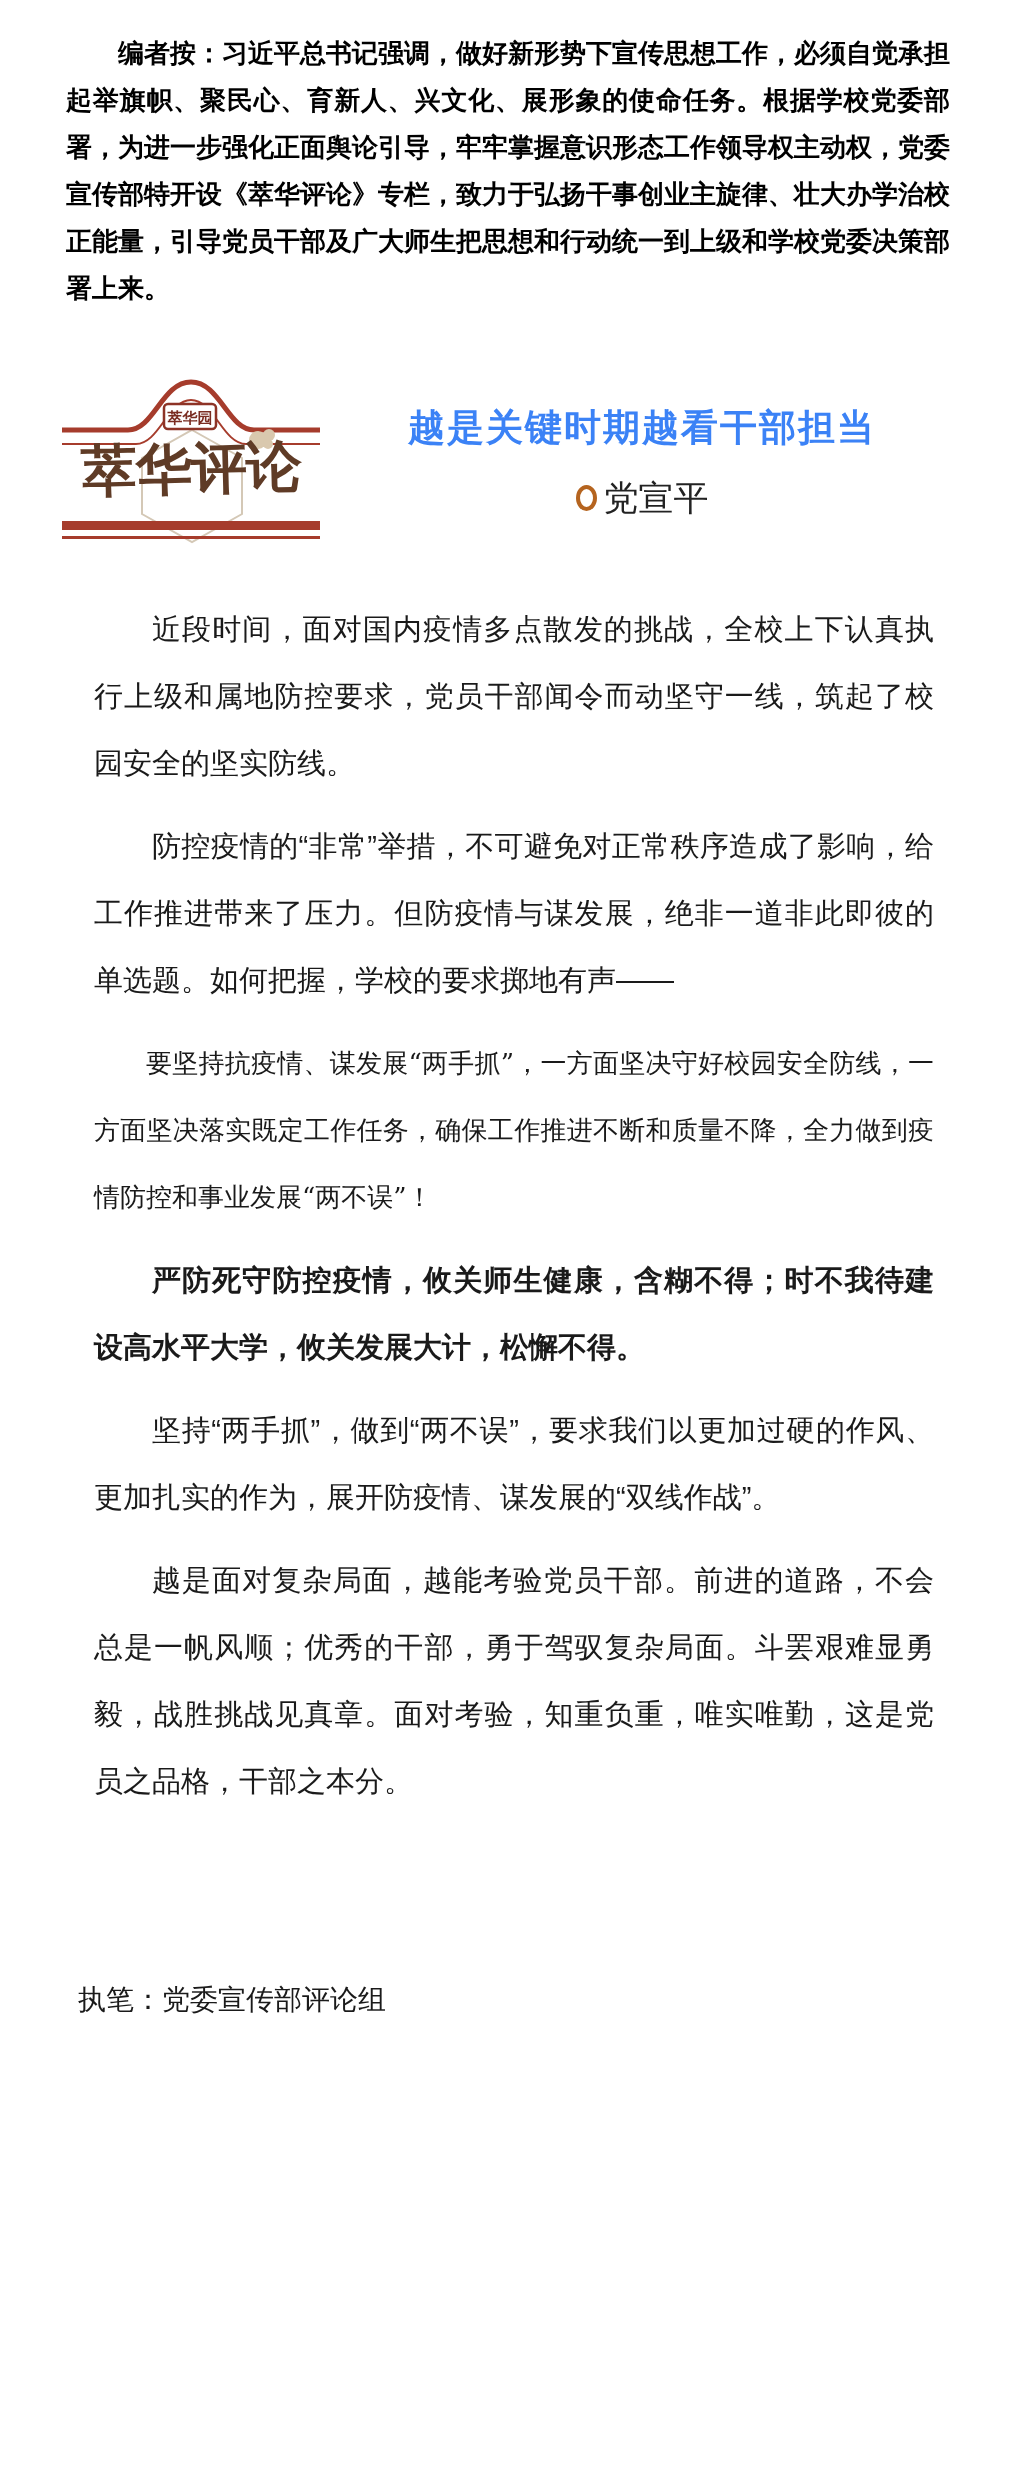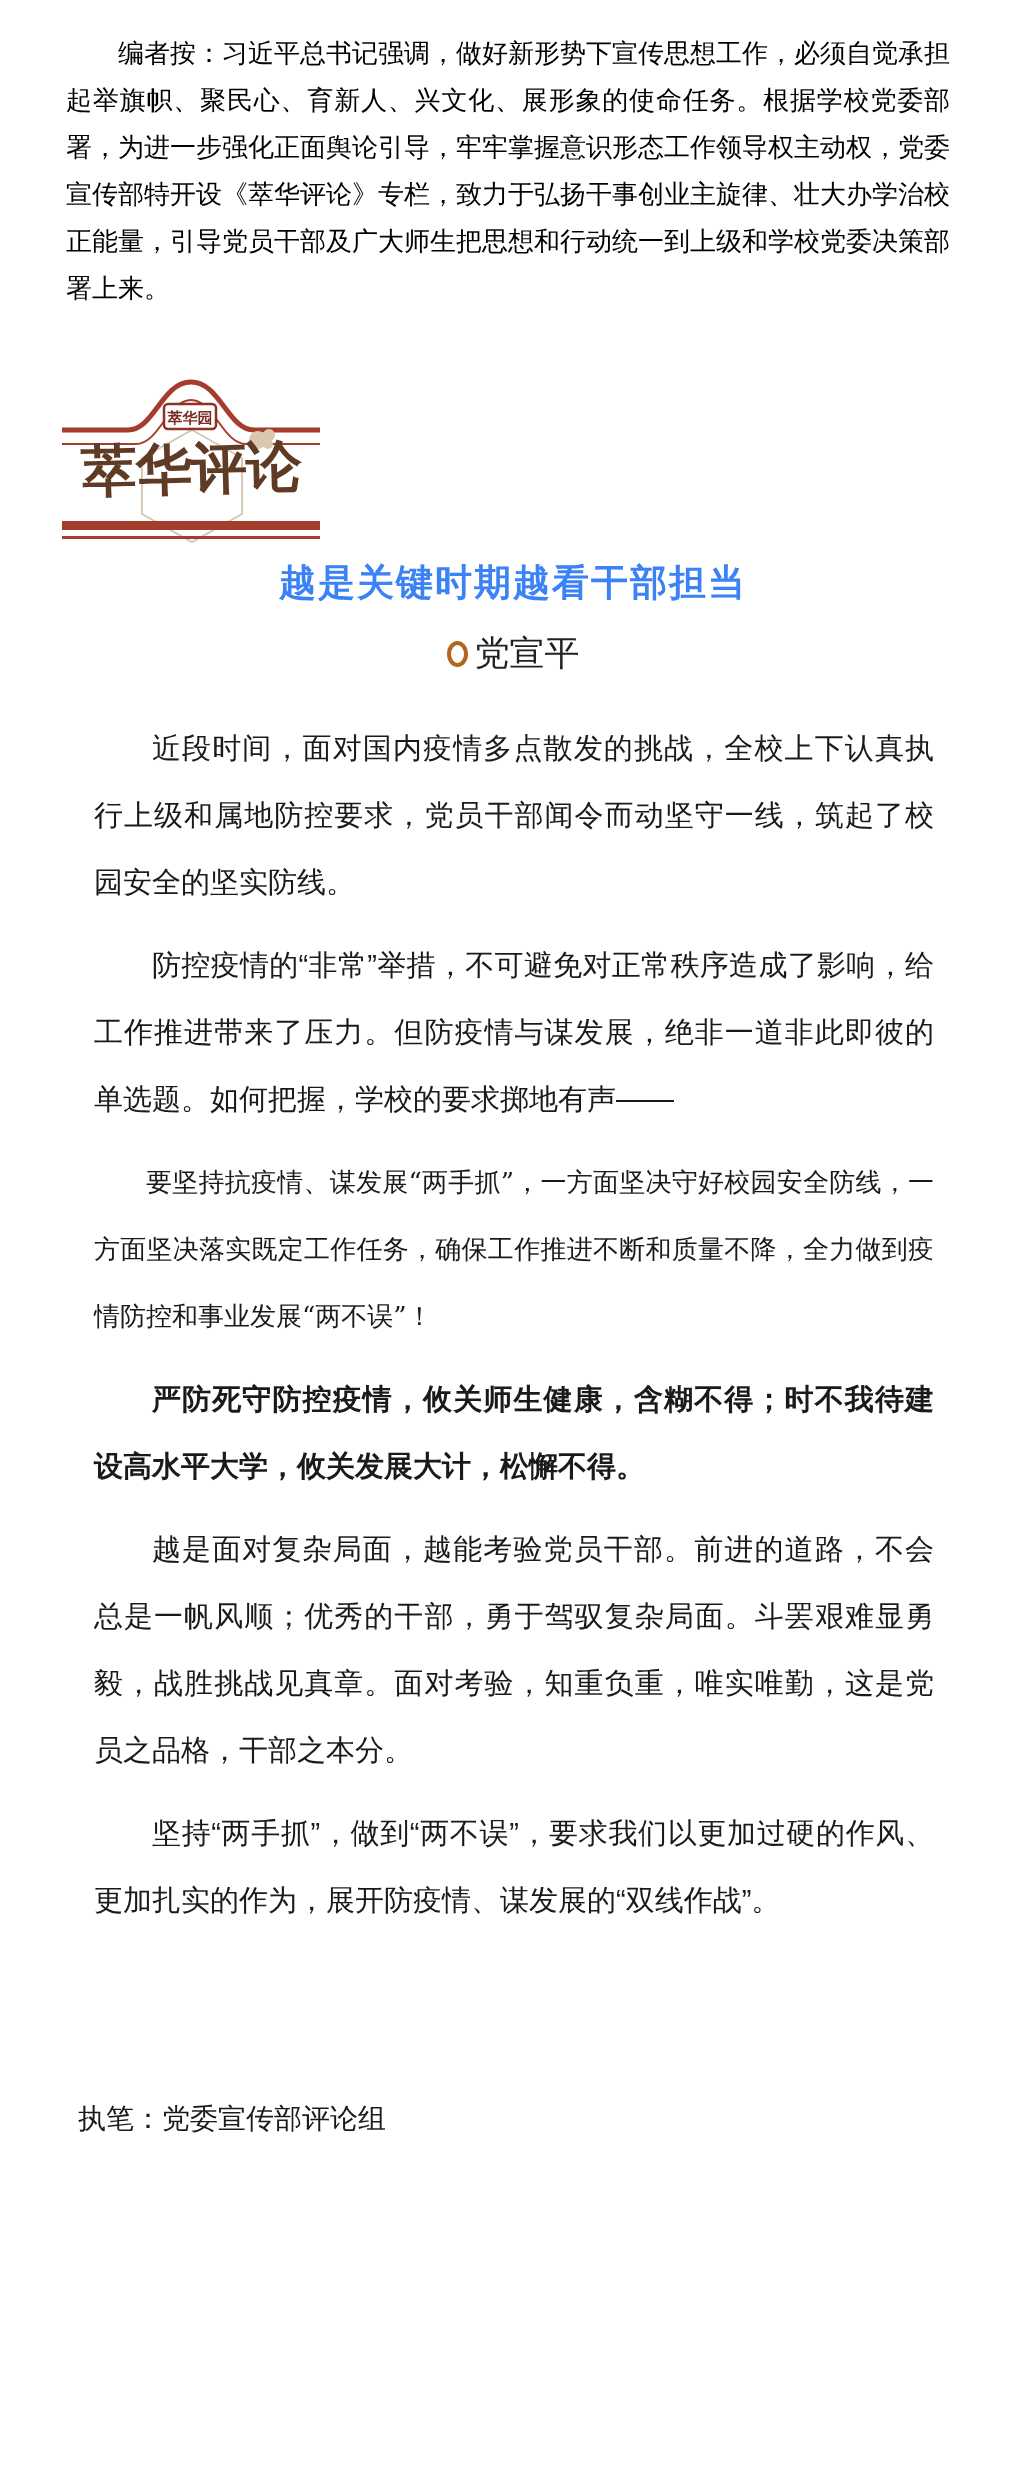--- a/index.html
+++ b/index.html
@@ -7,33 +7,32 @@
     width: 1024px;
     min-height: 2488px;
     background: #ffffff;
     font-family: "Liberation Sans", sans-serif;
     color: #1a1a1a;
   }
   
   .note {
     margin: 30px 74px 0 66px;
     font-family: "DejaVu Serif", "Liberation Serif", serif;
-    font-weight: normal;
+    font-weight: bold;
     font-size: 26px;
     line-height: 47px;
     text-align: justify;
     text-indent: 2em;
     color: #000;
   }
   
   .masthead {
     margin: 54px 60px 0 62px;
     display: flex;
     align-items: stretch;
-    flex-direction: column;
   }
   .logo {
     position: relative;
     width: 258px;
     height: 192px;
     flex: 0 0 auto;
   }
   .logo svg { position: absolute; left: 0; top: 0; }
   .logo .wordmark {
     position: absolute;
@@ -133,20 +132,20 @@
       <span>党宣平</span>
     </div>
   </div>
 </div>
 
 <div class="article">
   <p class="sans">近段时间，面对国内疫情多点散发的挑战，全校上下认真执行上级和属地防控要求，党员干部闻令而动坚守一线，筑起了校园安全的坚实防线。</p>
   <p class="sans">防控疫情的“非常”举措，不可避免对正常秩序造成了影响，给工作推进带来了压力。但防疫情与谋发展，绝非一道非此即彼的单选题。如何把握，学校的要求掷地有声——</p>
   <p class="kai">要坚持抗疫情、谋发展“两手抓”，一方面坚决守好校园安全防线，一方面坚决落实既定工作任务，确保工作推进不断和质量不降，全力做到疫情防控和事业发展“两不误”！</p>
   <p class="bold">严防死守防控疫情，攸关师生健康，含糊不得；时不我待建设高水平大学，攸关发展大计，松懈不得。</p>
+  <p class="sans">坚持“两手抓”，做到“两不误”，要求我们以更加过硬的作风、更加扎实的作为，展开防疫情、谋发展的“双线作战”。</p>
   <p class="sans">越是面对复杂局面，越能考验党员干部。前进的道路，不会总是一帆风顺；优秀的干部，勇于驾驭复杂局面。斗罢艰难显勇毅，战胜挑战见真章。面对考验，知重负重，唯实唯勤，这是党员之品格，干部之本分。</p>
-  <p class="sans">坚持“两手抓”，做到“两不误”，要求我们以更加过硬的作风、更加扎实的作为，展开防疫情、谋发展的“双线作战”。</p>
 </div>
 
 <div class="credits">
   <div>执笔：党委宣传部评论组</div>
 
 </div>
 
 </body></html>

